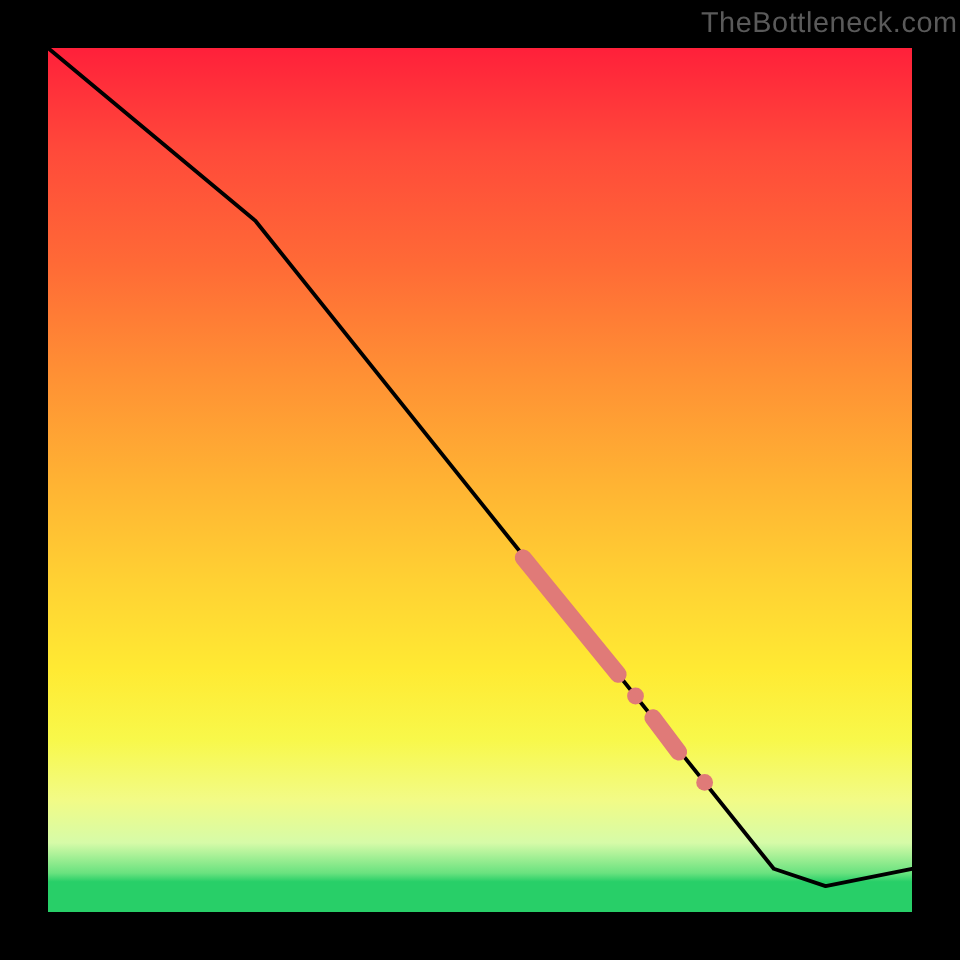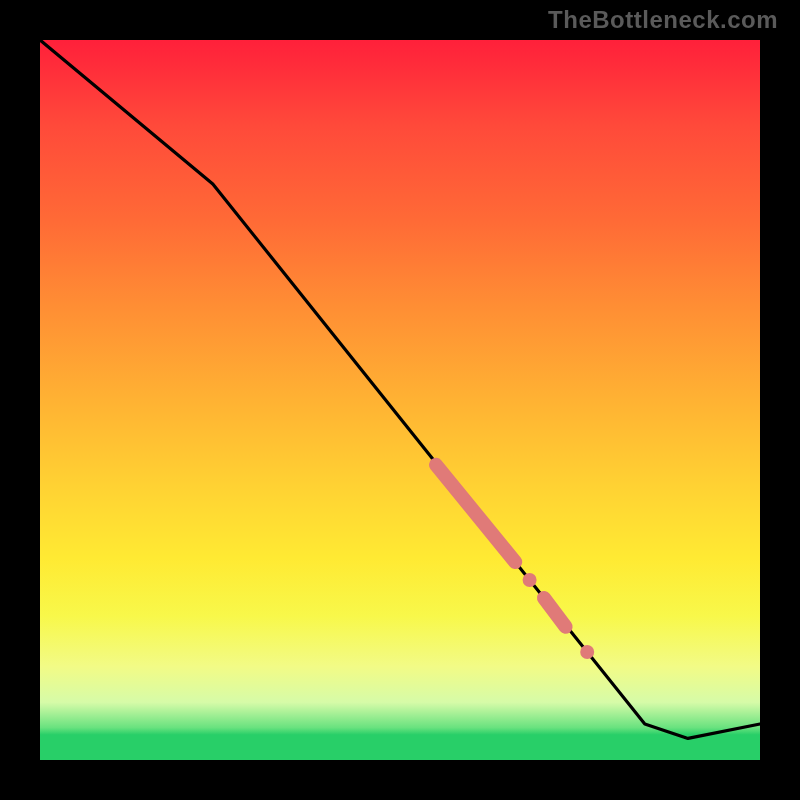--- a/index.html
+++ b/index.html
@@ -37,24 +37,24 @@
       #f2fb86 87%,
       #d6fba8 92%,
       #69e27f 95.5%,
       #28cf68 96.5%,
       #28cf68 100%
     );
   }
   .watermark {
     position: absolute;
     top: 6px;
-    right: 22px;
+    right: 2px;
     color: #5a5a5a;
     font-size: 24px;
-    font-weight: 700;
+    font-weight: 400;
     letter-spacing: 0.5px;
     user-select: none;
   }
   svg.overlay {
     position: absolute;
     left: 40px;
     top: 40px;
     width: 720px;
     height: 720px;
     overflow: visible;

